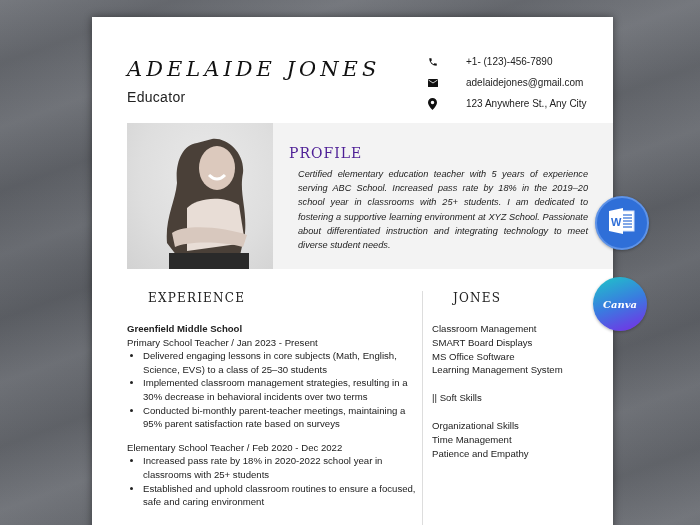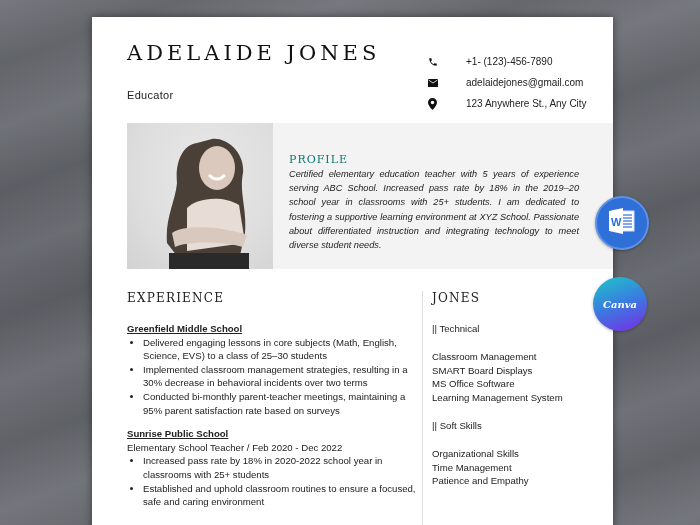--- a/index.html
+++ b/index.html
@@ -9,51 +9,51 @@
       repeating-linear-gradient(160deg, rgba(255,255,255,0.06) 0px, rgba(0,0,0,0.08) 60px, rgba(255,255,255,0.06) 120px),
       linear-gradient(180deg,#6d7076 0%,#5f6268 50%,#6b6e74 100%);
     font-family:"Liberation Sans", sans-serif;
   }
   .page {
     position:absolute; left:92px; top:17px; width:521px; height:520px;
     background:#fff; box-shadow:0 0 8px rgba(0,0,0,0.45);
     overflow:hidden;
   }
   .name {
-    position:absolute; left:35px; top:24px; font-family:"DejaVu Serif", serif;
-    font-size:21px; letter-spacing:4px; color:#111; font-weight:normal;
+    position:absolute; left:35px; top:40px; font-family:"DejaVu Serif", serif;
+    font-size:21px; letter-spacing:4px; color:#111; font-weight:normal;font-style:italic;
   }
   .title {
-    position:absolute; left:35px; top:72px; font-size:11px; color:#222; letter-spacing:0.3px;
+    position:absolute; left:35px; top:72px; font-size:14px; color:#222; letter-spacing:0.3px;
   }
   .contact { position:absolute; left:336px; top:34px; font-size:10px; color:#222; }
   .contact .row { display:flex; align-items:center; height:21px;gap:20px; }
   .contact .ico { width:18px; display:inline-flex; align-items:center; }
   .band {
     position:absolute; left:35px; top:106px; width:486px; height:146px; background:#f3f3f3;
   }
   .photo {
     position:absolute; left:0; top:0; width:146px; height:146px;
     background: radial-gradient(ellipse at 55% 35%, #e9e9e9 0%, #dedede 60%, #d2d2d2 100%);
     overflow:hidden;
   }
   .profile-h {
     position:absolute; left:162px; top:22px; font-family:"DejaVu Serif", serif;
-    font-size:11px; letter-spacing:1px; color:#0f766e;margin-top:8px;
+    font-size:14px; letter-spacing:1px; color:#4c1d95;
   }
   .profile-t {
-    position:absolute; left:162px; top:44px; width:290px; font-size:9.2px; line-height:14.2px;
+    position:absolute; left:171px; top:44px; width:290px; font-size:9.2px; line-height:14.2px;
     font-style:italic; color:#222; text-align:justify;
   }
   .sec-h {
-    position:absolute; font-family:"DejaVu Serif", serif; font-size:12px; letter-spacing:1.2px; color:#222;
+    position:absolute; font-family:"DejaVu Serif", serif; font-size:12px; letter-spacing:1.2px; color:#222;margin-left:21px;
   }
   .divider { position:absolute; left:330px; top:274px; width:1px; height:250px; background:#ddd; }
   .exp { position:absolute; left:35px; top:305px; width:290px; font-size:9.6px; color:#222; line-height:13.6px; }
-  .exp .company { font-weight:bold;text-decoration:underline; }
+  .exp .company { font-weight:bold; }
   .exp ul { margin:0; padding-left:16px; }
   .exp li { padding-left:0; }
   .exp .job { margin-bottom:10px; }
   .skills { position:absolute; left:340px; top:305px; font-size:9.6px; color:#222; line-height:13.8px; }
   .skills .group-h { margin-bottom:14px; }
   .skills .group { margin-bottom:14px; }
   .badge {
     position:absolute; width:54px; height:54px; border-radius:50%;
     display:flex; align-items:center; justify-content:center;
     box-shadow:0 1px 3px rgba(0,0,0,0.3);
@@ -112,38 +112,37 @@
     <div class="profile-t">Certified elementary education teacher with 5 years of experience serving ABC School. Increased pass rate by 18% in the 2019–20 school year in classrooms with 25+ students. I am dedicated to fostering a supportive learning environment at XYZ School. Passionate about differentiated instruction and integrating technology to meet diverse student needs.</div>
   </div>
 
   <div class="sec-h" style="left:35px; top:274px;">EXPERIENCE</div>
   <div class="sec-h" style="left:340px; top:274px;">JONES</div>
   <div class="divider"></div>
 
   <div class="exp">
     <div class="job">
       <div class="company">Greenfield Middle School</div>
+      <div>Primary School Teacher / Jan 2023 - Present</div>
       <ul>
         <li>Delivered engaging lessons in core subjects (Math, English, Science, EVS) to a class of 25–30 students</li>
         <li>Implemented classroom management strategies, resulting in a 30% decrease in behavioral incidents over two terms</li>
         <li>Conducted bi-monthly parent-teacher meetings, maintaining a 95% parent satisfaction rate based on surveys</li>
       </ul>
     </div>
     <div class="job">
-      <div class="company">Sunrise Public School</div>
       <div>Elementary School Teacher / Feb 2020 - Dec 2022</div>
       <ul>
         <li>Increased pass rate by 18% in 2020-2022 school year in classrooms with 25+ students</li>
         <li>Established and uphold classroom routines to ensure a focused, safe and caring environment</li>
       </ul>
     </div>
   </div>
 
   <div class="skills">
-    <div class="group-h">|| Technical</div>
     <div class="group">
       <div>Classroom Management</div>
       <div>SMART Board Displays</div>
       <div>MS Office Software</div>
       <div>Learning Management System</div>
     </div>
     <div class="group-h">|| Soft Skills</div>
     <div class="group">
       <div>Organizational Skills</div>
       <div>Time Management</div>

